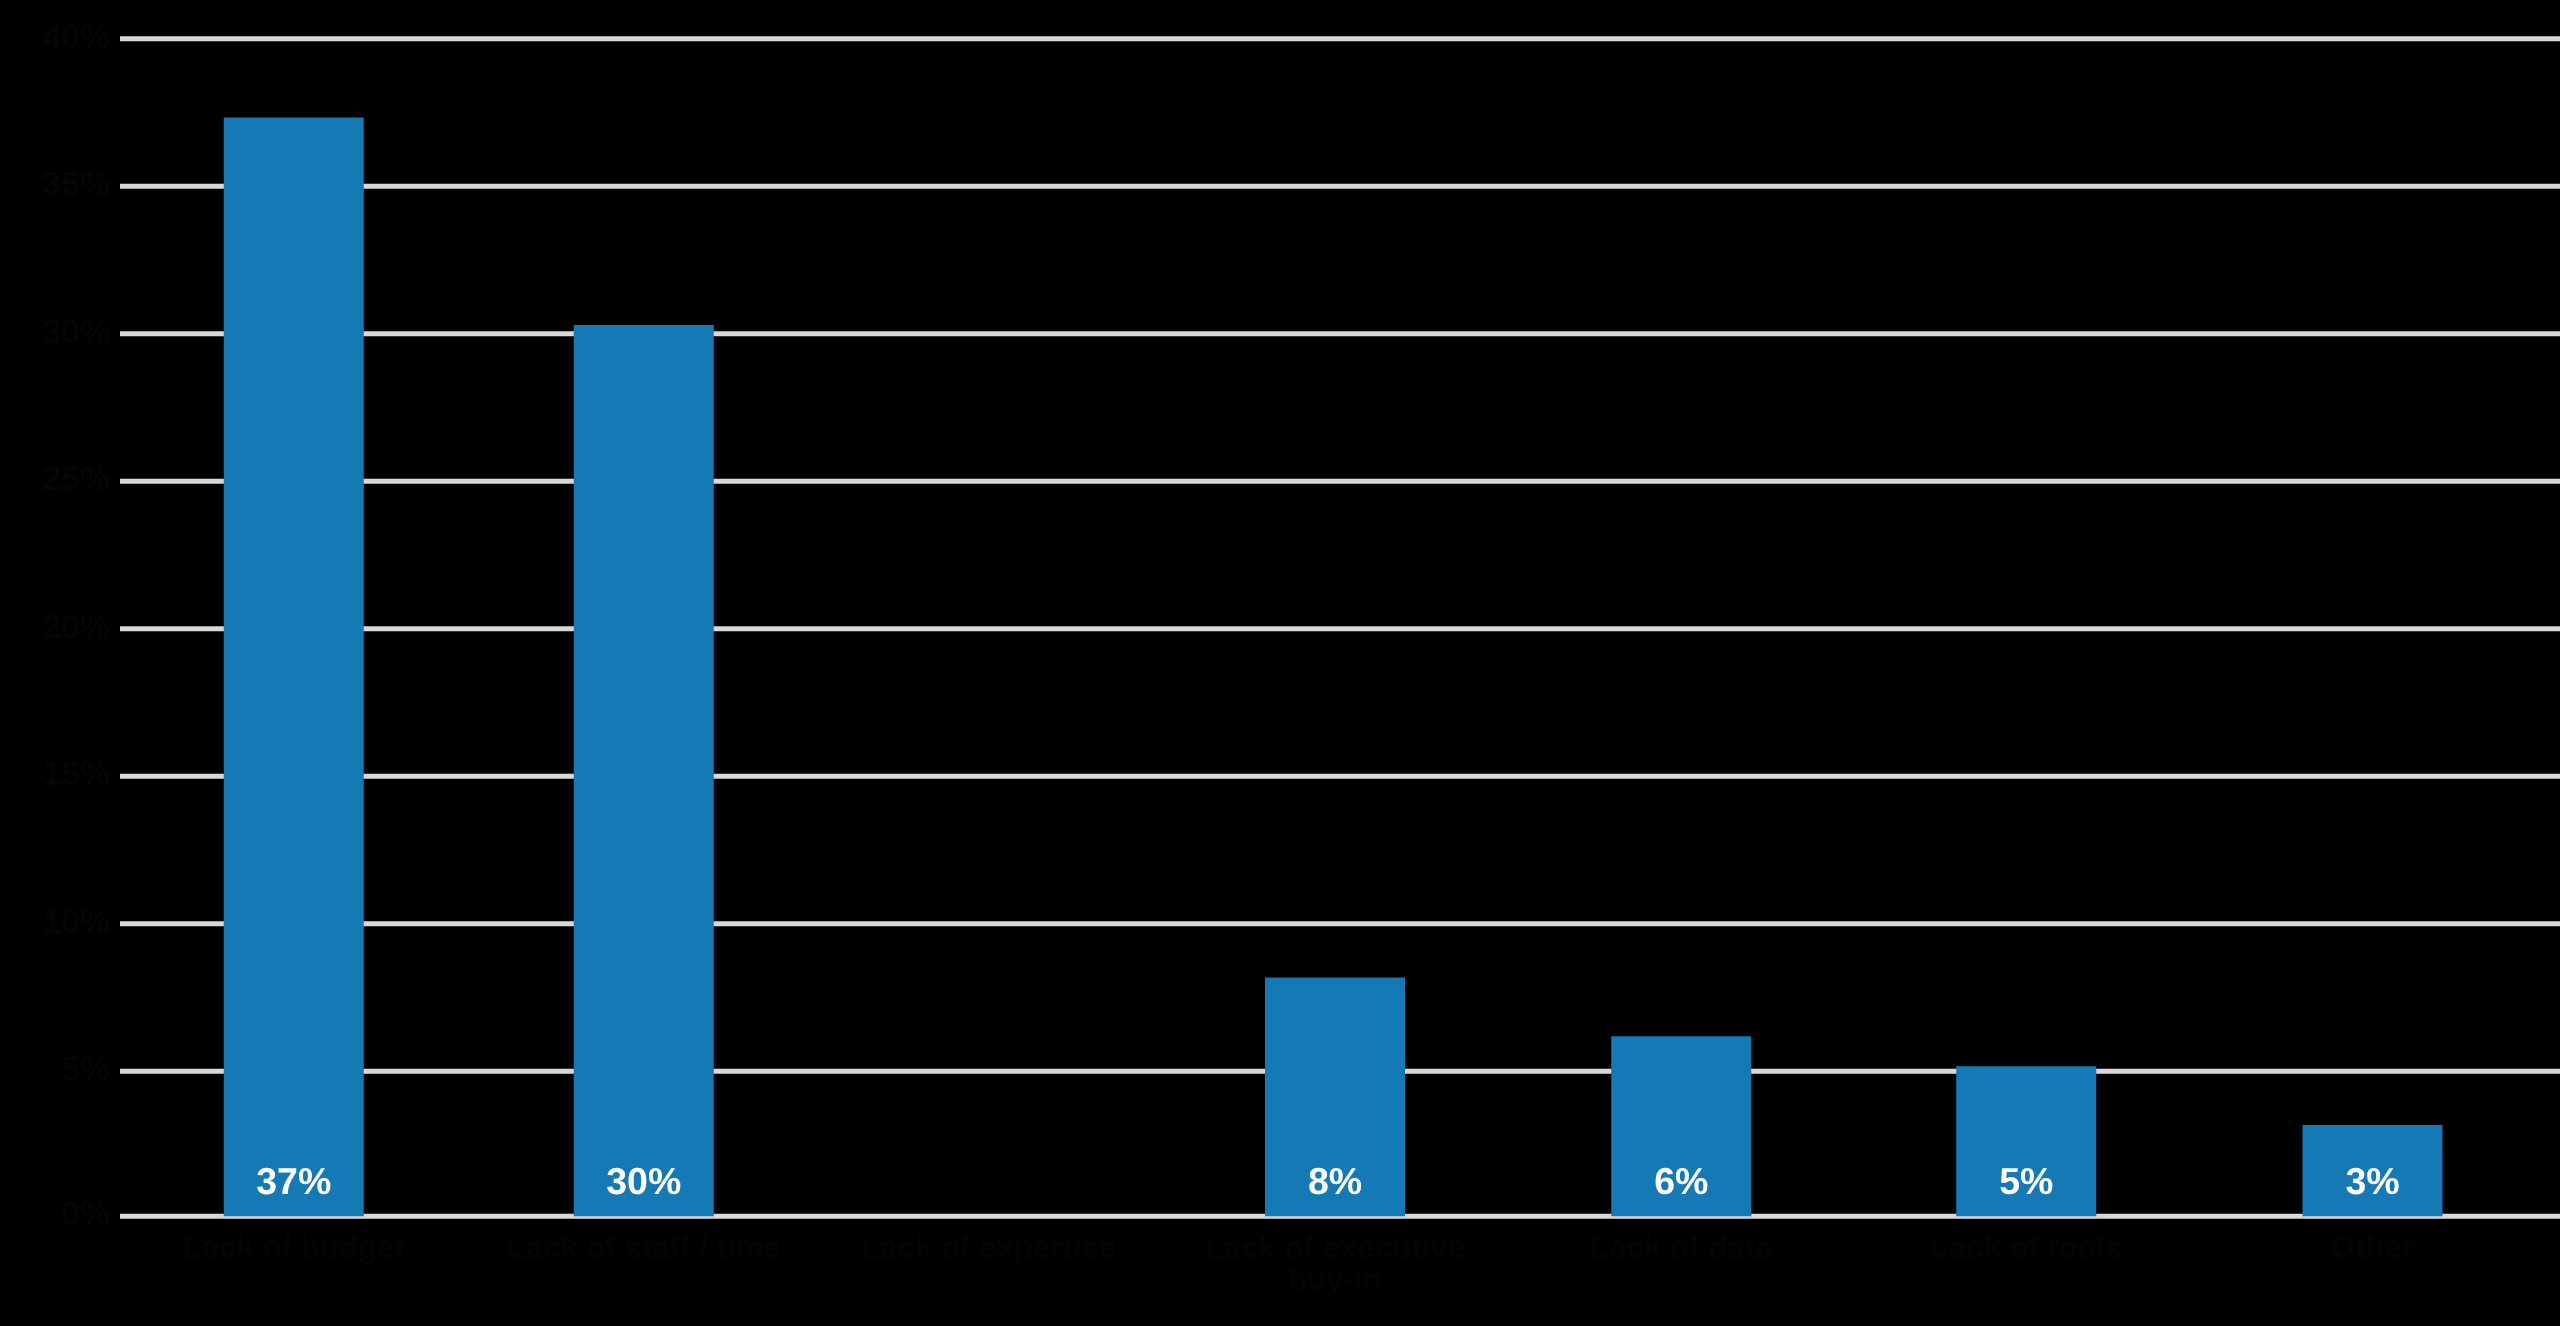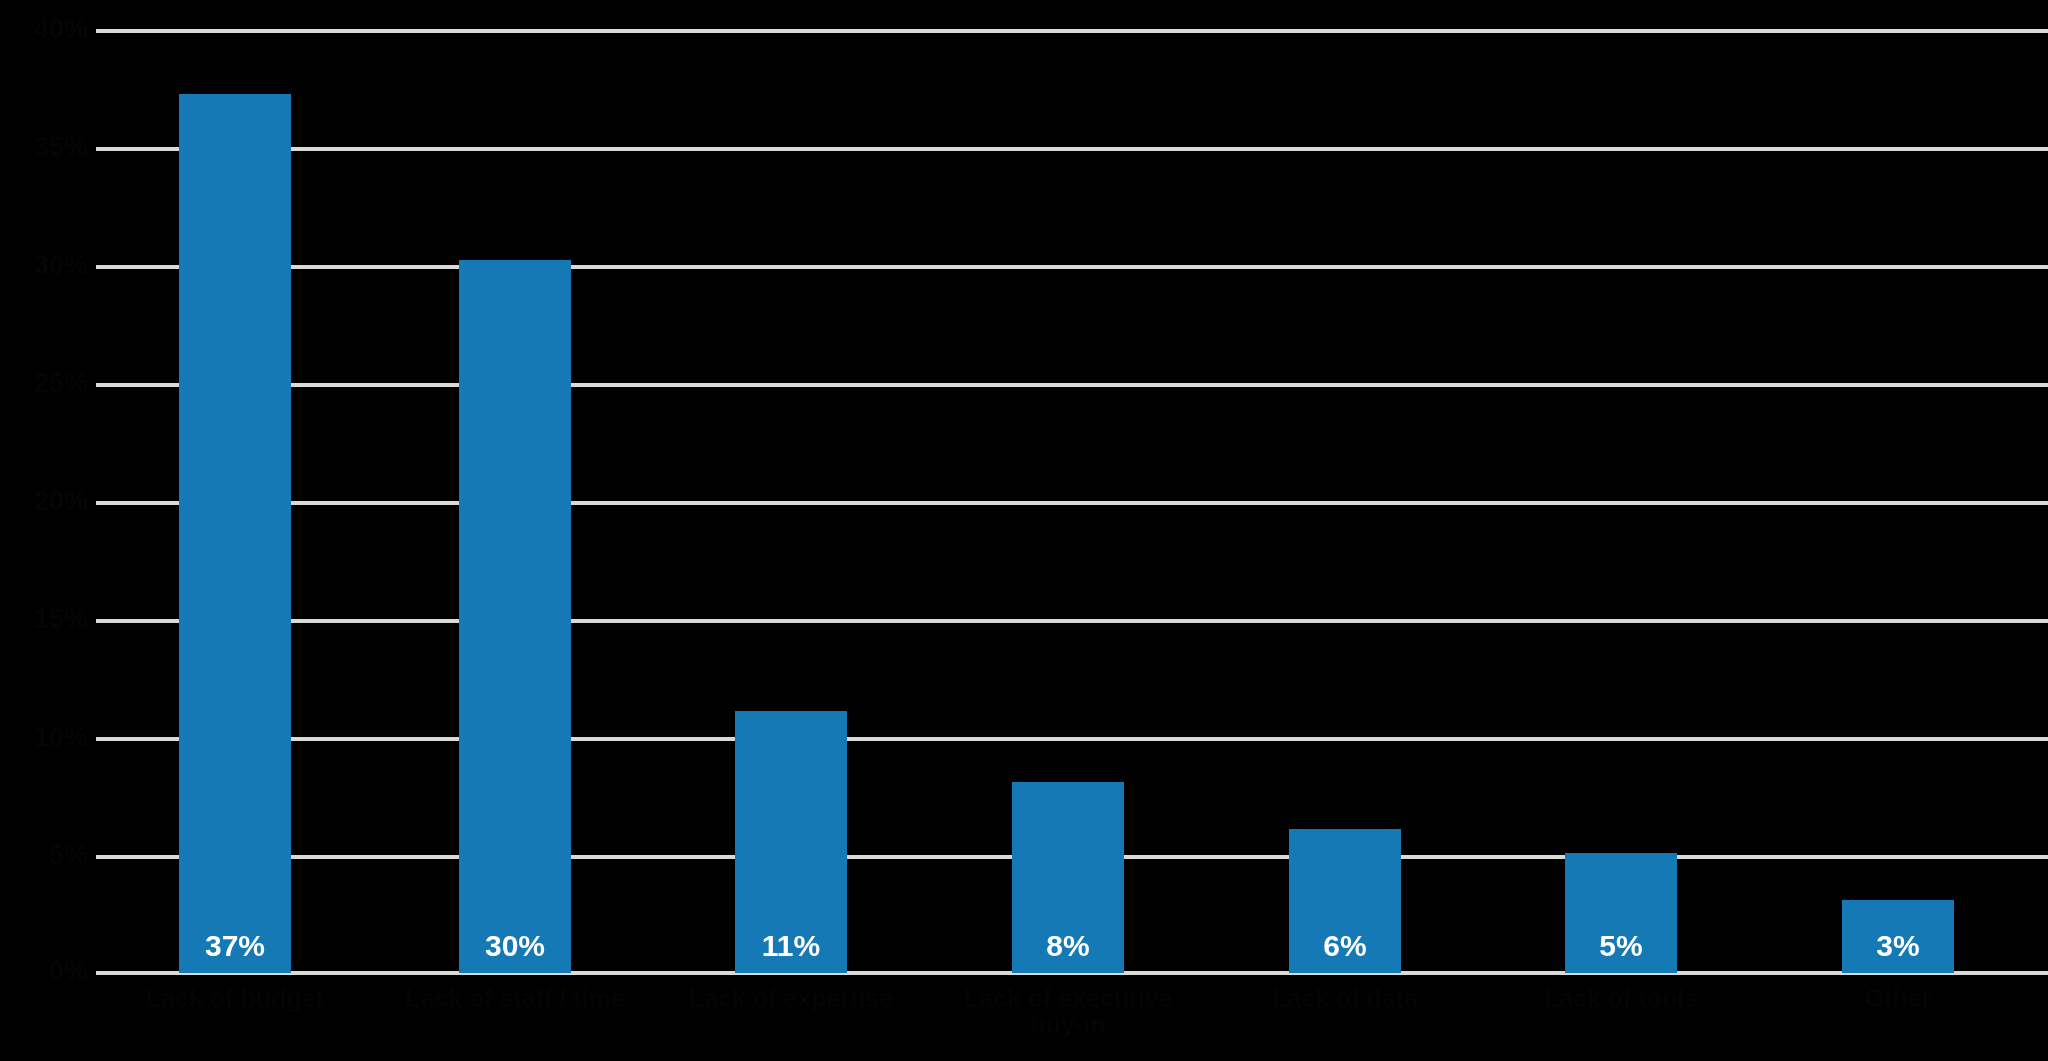--- a/index.html
+++ b/index.html
@@ -116,23 +116,20 @@
     <div class="ytick" style="top:958px;">0%</div>
 
     <div class="bar" style="left:179px;  width:112px; height:879px;">
       <span class="bar-value">37%</span>
     </div>
 
     <div class="bar" style="left:459px;  width:112px; height:713px;">
       <span class="bar-value">30%</span>
     </div>
 
-    <div class="bar" style="left:735px;  width:112px; height:262px;">
-      <span class="bar-value">11%</span>
-    </div>
 
     <div class="bar" style="left:1012px; width:112px; height:191px;">
       <span class="bar-value">8%</span>
     </div>
 
     <div class="bar" style="left:1289px; width:112px; height:144px;">
       <span class="bar-value">6%</span>
     </div>
 
     <div class="bar" style="left:1565px; width:112px; height:120px;">

